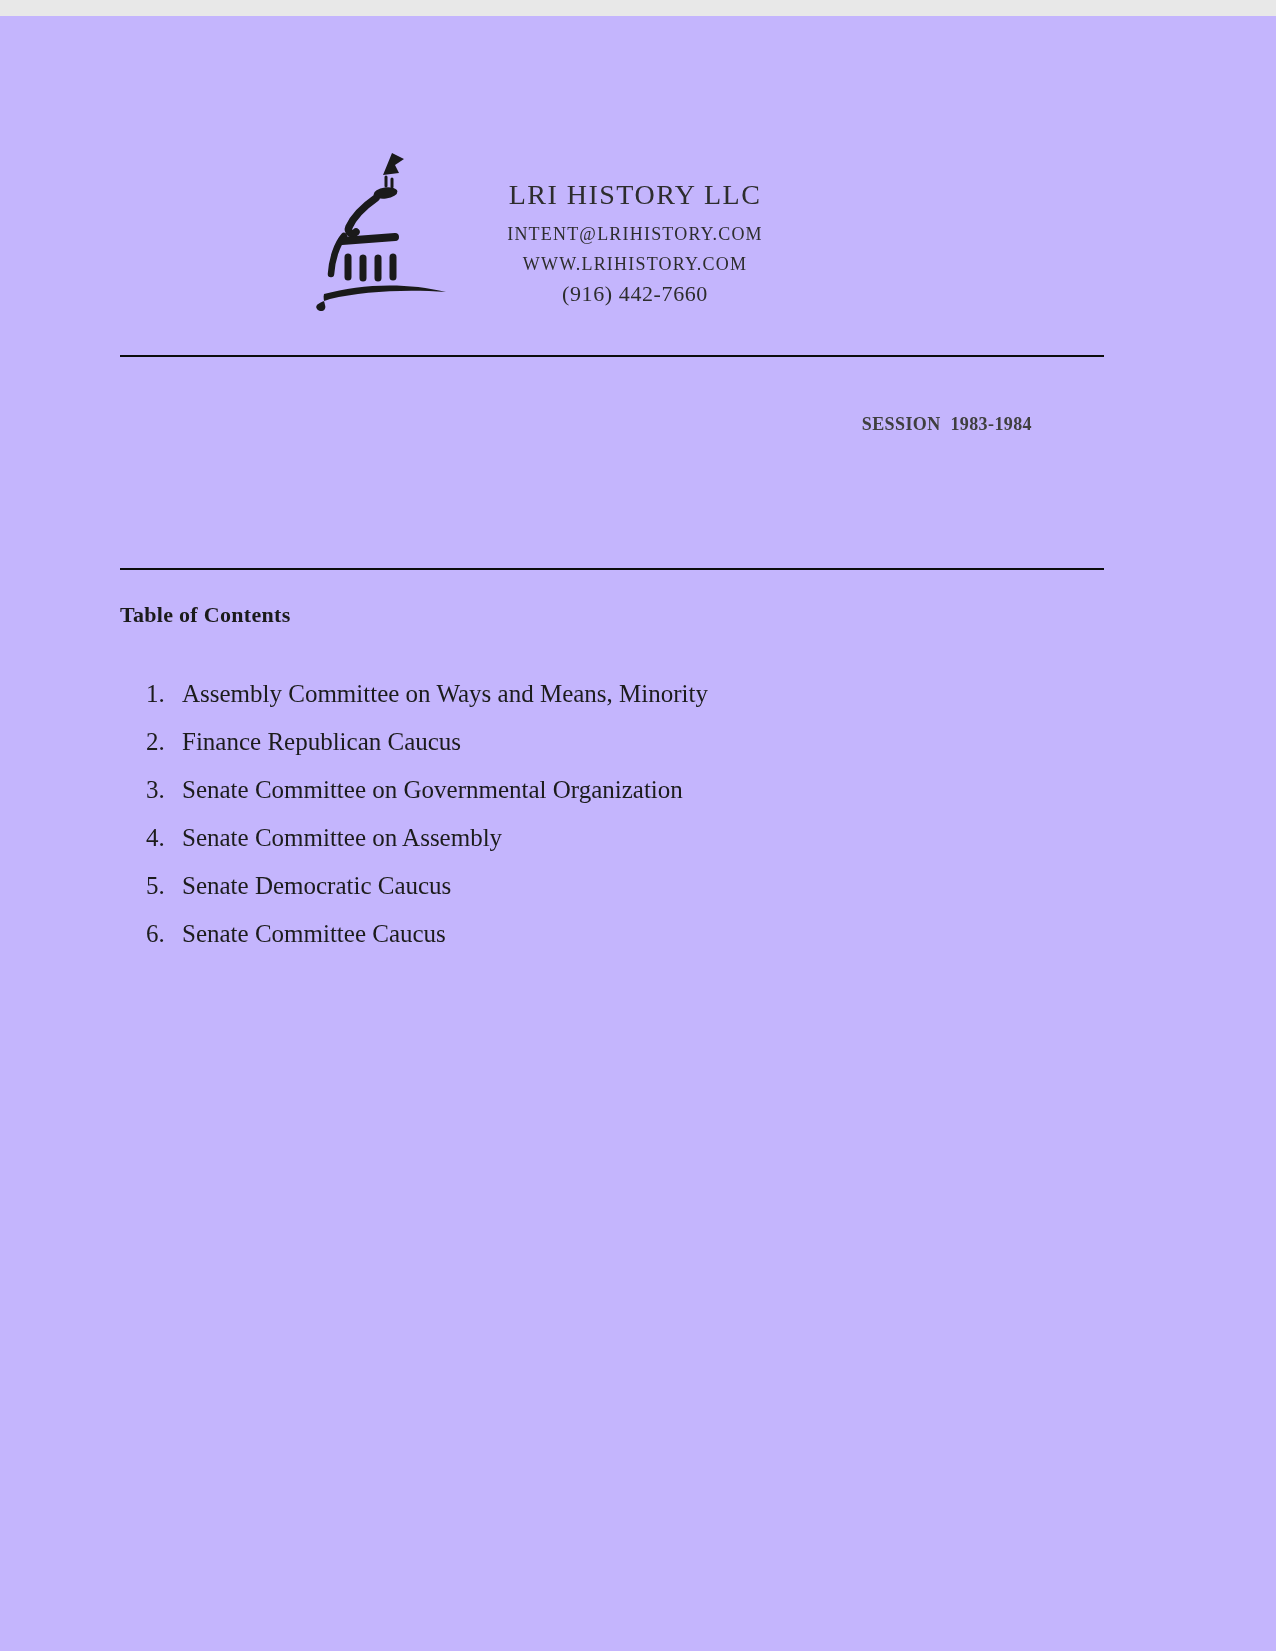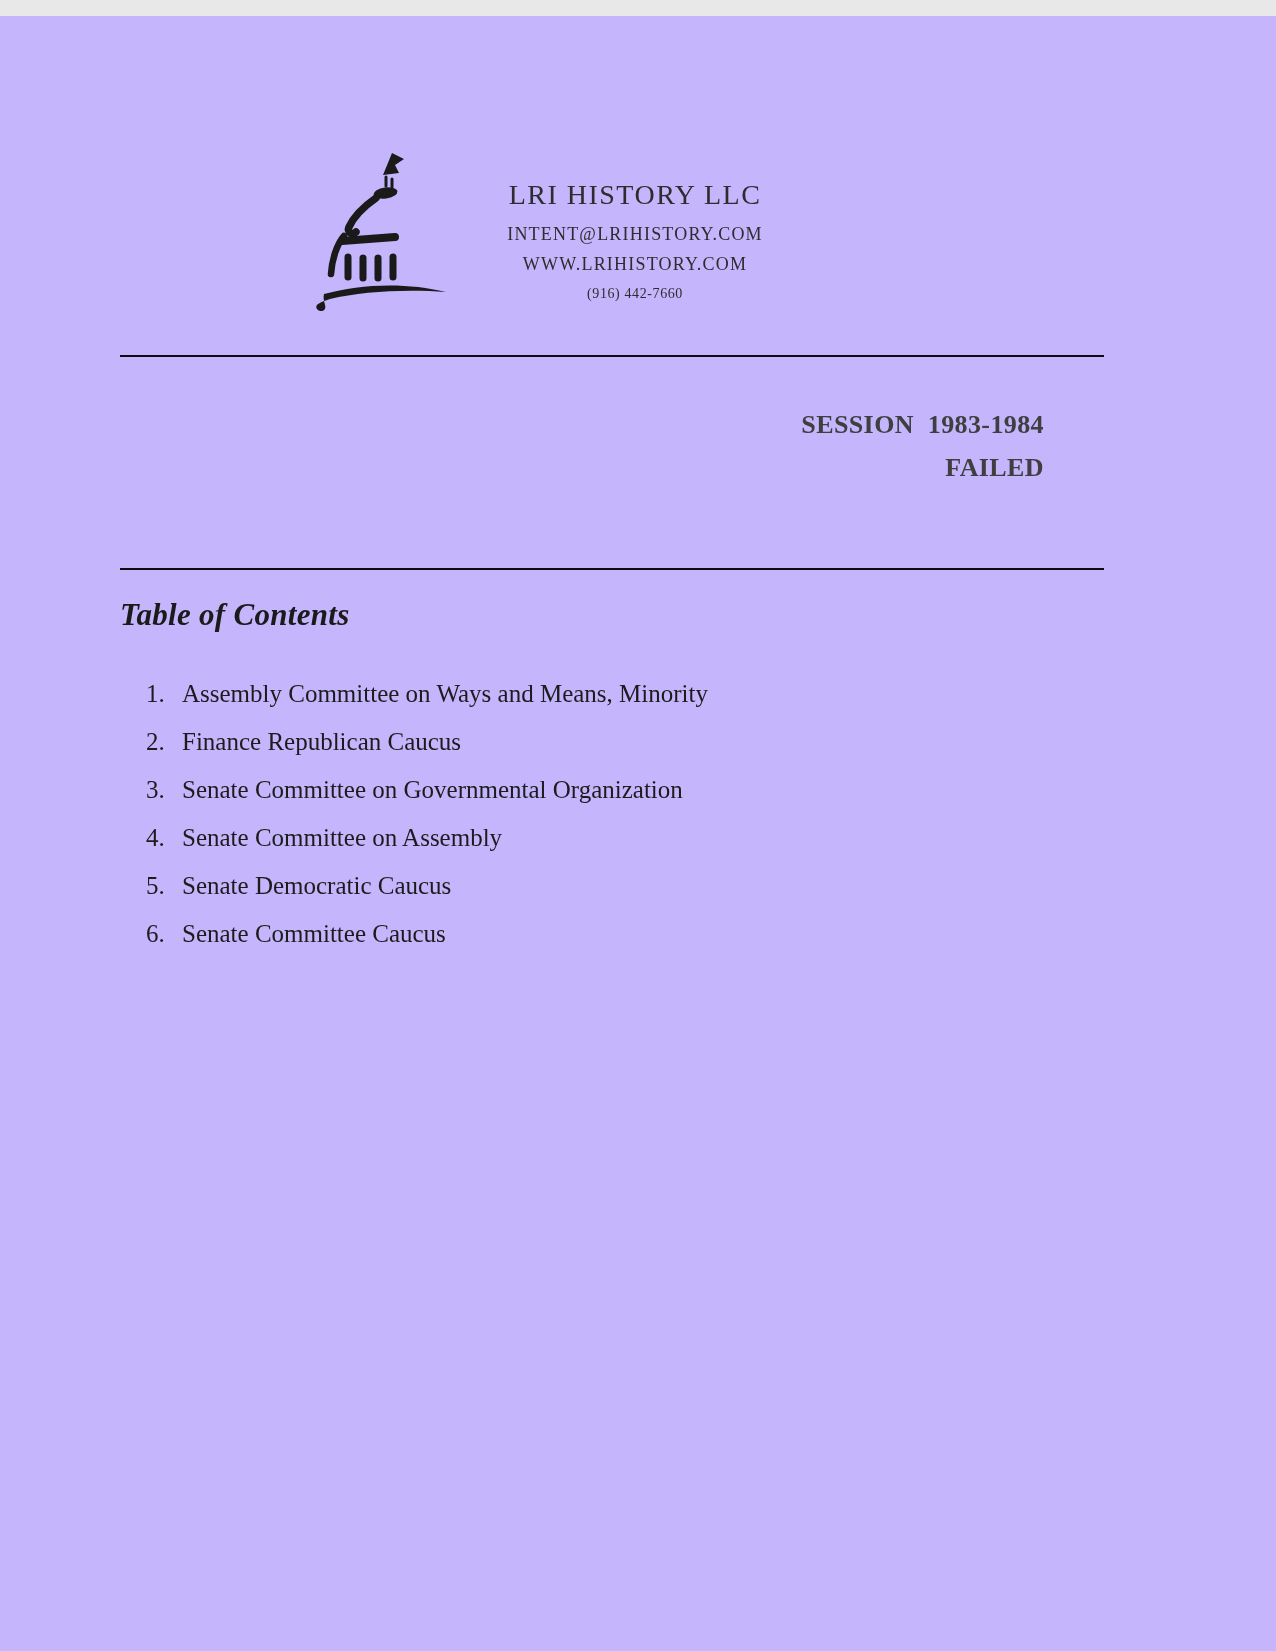--- a/index.html
+++ b/index.html
@@ -40,67 +40,66 @@
     white-space: nowrap;
   }
   .contact-line {
     font-size: 18px;
     line-height: 20px;
     letter-spacing: 1.2px;
     margin-bottom: 10px;
     white-space: nowrap;
   }
   .phone-line {
-    font-size: 14px;
+    font-size: 22px;
     line-height: 20px;
     letter-spacing: 0.6px;
     white-space: nowrap;
   }
 
   
   .rule {
     position: absolute;
     left: 120px;
     width: 984px;
     height: 2px;
     background: #0c0c0c;
   }
   .rule-top { top: 339px; }
   .rule-bottom { top: 552px; }
 
   
   .case-block {
     position: absolute;
-    left: 120px;
+    left: 108px;
     top: 387px;
     width: 924px;
     text-align: right;
-    font-size: 26px;
+    font-size: 18px;
     font-weight: bold;
     line-height: 43px;
     color: #3f3f3f;
     letter-spacing: 0.4px;
   }
   .case-block .case-line { white-space: pre; }
 
   
   .toc {
     position: absolute;
     left: 120px;
     top: 581px;
     width: 1000px;
   }
   .toc-title {
-    font-size: 31px;
+    font-size: 22px;
     line-height: 36px;
     font-weight: bold;
     color: #1b1b1b;
     margin: 0;
     letter-spacing: 0.3px;
-    font-style: italic;
   }
   .toc-list {
     margin-top: 46px;
   }
   .toc-row {
     display: flex;
     font-size: 25px;
     line-height: 30px;
     margin-bottom: 18px;
     color: #1c1c1c;
@@ -150,21 +149,20 @@
     <div class="company">LRI HISTORY LLC</div>
     <div class="contact-line">INTENT@LRIHISTORY.COM</div>
     <div class="contact-line">WWW.LRIHISTORY.COM</div>
     <div class="phone-line">(916) 442-7660</div>
   </div>
 
   <div class="rule rule-top"></div>
 
   <div class="case-block">
     <div class="case-line">SESSION  1983-1984</div>
-    <div class="case-line">FAILED</div>
   </div>
 
   <div class="rule rule-bottom"></div>
 
   <div class="toc">
     <h2 class="toc-title">Table of Contents</h2>
     <div class="toc-list">
       <div class="toc-row">
         <span class="toc-num">1.</span>
         <span class="toc-label">Assembly Committee on Ways and Means, Minority</span>

